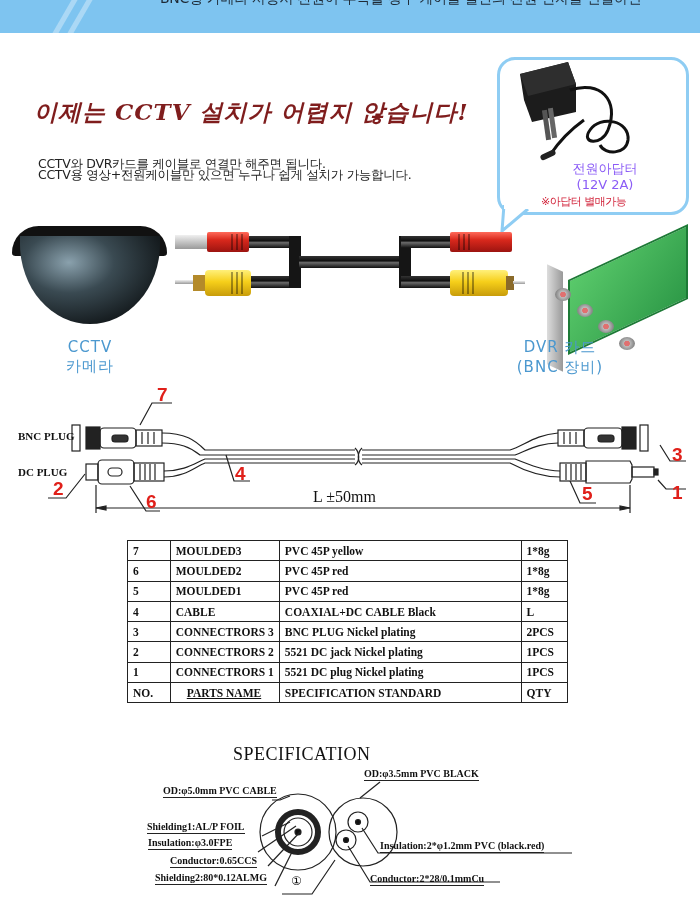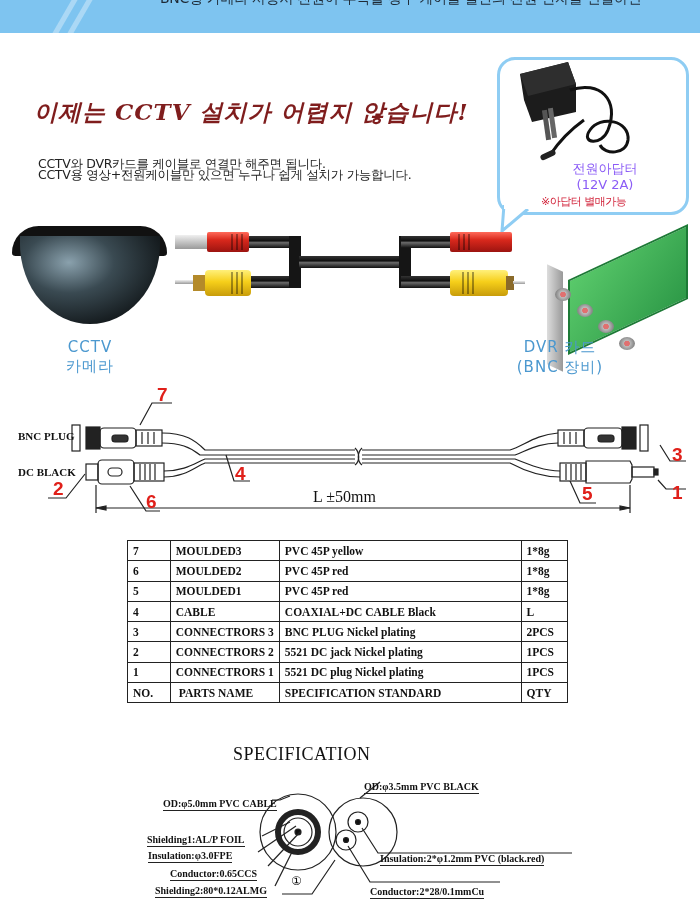--- a/index.html
+++ b/index.html
@@ -47,21 +47,21 @@
   
   .parts-table { left:127px; top:540px; width:441px; border-collapse:collapse; font-family:"Liberation Serif", serif; font-weight:bold; font-size:11.5px; color:#111; }
   .parts-table td { border:1.5px solid #222; height:20.3px; padding:0 5px; white-space:nowrap; }
   .parts-table td.c0 { width:45px; }
   .parts-table td.c1 { width:92px; }
   .parts-table td.c2 { width:256px; }
   .parts-table td.c3 { width:48px; }
 
   
   .spec-title { left:233px; top:744px; font-family:"Liberation Serif", serif; font-size:18px; color:#111; letter-spacing:0.5px; }
-  .spec-label { font-family:"Liberation Serif", serif; font-weight:bold; font-size:10px; color:#111; white-space:nowrap; border-bottom:1px solid #222; padding-bottom:1px;margin-top:13px; }
+  .spec-label { font-family:"Liberation Serif", serif; font-weight:bold; font-size:10px; color:#111; white-space:nowrap; border-bottom:1px solid #222; padding-bottom:1px; }
 </style>
 </head>
 <body>
 
 <div class="abs banner">
   <div class="stripe" style="left:60px;"></div>
   <div class="stripe" style="left:75px;"></div>
   <div class="line1">BNC형 카메라 사용시 전원이 부족할 경우 케이블 말단의 전원 단자를 연결하면</div>
 </div>
 
@@ -206,21 +206,21 @@
       <path d="M140 40 L 152 18 L 172 18"></path>
       <path d="M85 89 L 66 113 L 48 113"></path>
       <path d="M130 101 L 146 126 L 160 126"></path>
       <path d="M226 70 L 234 96 L 250 96"></path>
       <path d="M570 96 L 580 118 L 596 118"></path>
       <path d="M658 95 L 666 104 L 686 104"></path>
       <path d="M660 60 L 670 76 L 686 76"></path>
     </g>
   </svg>
   <div class="abs tech" style="left:18px;top:45px;font-size:11px;">BNC PLUG</div>
-  <div class="abs tech" style="left:18px;top:81px;font-size:11px;">DC BLACK</div>
+  <div class="abs tech" style="left:18px;top:81px;font-size:11px;">DC PLUG</div>
   <div class="abs tech" style="left:313px;top:103px;font-size:16px;font-weight:normal;">L ±50mm</div>
   <div class="abs callout" style="left:157px;top:-1px;">7</div>
   <div class="abs callout" style="left:53px;top:93px;">2</div>
   <div class="abs callout" style="left:146px;top:106px;">6</div>
   <div class="abs callout" style="left:235px;top:78px;">4</div>
   <div class="abs callout" style="left:582px;top:98px;">5</div>
   <div class="abs callout" style="left:672px;top:59px;">3</div>
   <div class="abs callout" style="left:672px;top:97px;">1</div>
 </div>
 
@@ -263,21 +263,21 @@
       <td class="c3">1PCS</td>
     </tr>
     <tr>
       <td class="c0">1</td>
       <td class="c1">CONNECTRORS 1</td>
       <td class="c2">5521 DC plug Nickel plating</td>
       <td class="c3">1PCS</td>
     </tr>
     <tr>
       <td class="c0">NO.</td>
-      <td class="c1" style="padding-left:8px;">PARTS NAME</td>
+      <td class="c1" style="padding-left:16px;text-decoration:underline;">PARTS NAME</td>
       <td class="c2">SPECIFICATION STANDARD</td>
       <td class="c3">QTY</td>
     </tr>
   </tbody>
 </table>
 
 <div class="abs spec-title">SPECIFICATION</div>
 
 <svg class="abs" style="left:0;top:760px;" width="700" height="151">
   <g fill="none" stroke="#222" stroke-width="1.2">

